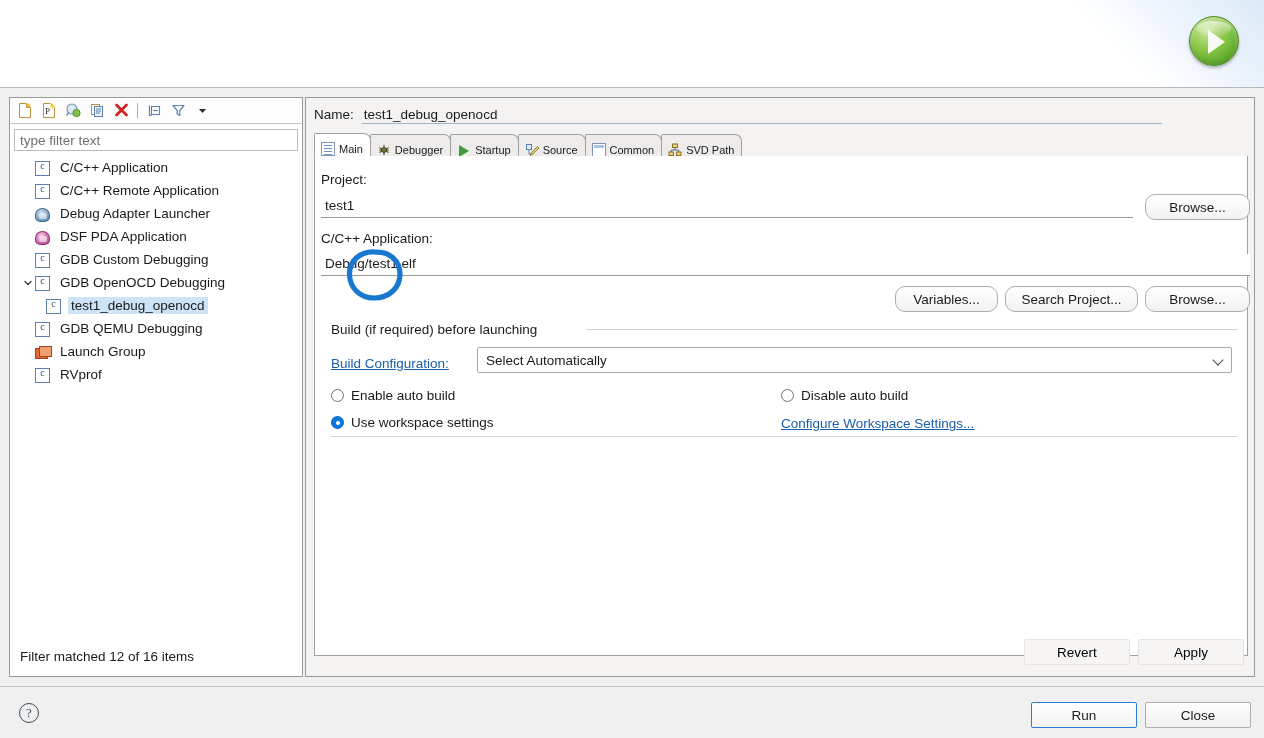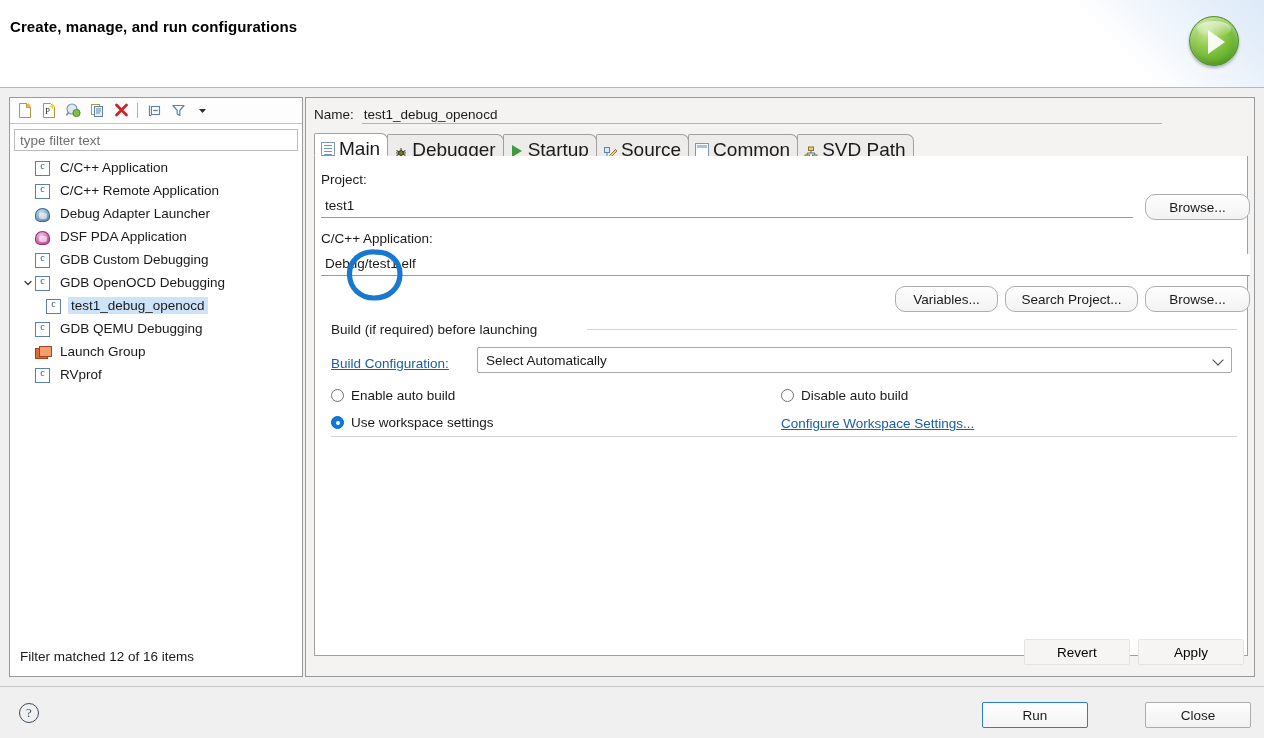--- a/index.html
+++ b/index.html
@@ -180,21 +180,21 @@
 
   
   .tabstrip {
     position: absolute; left: 8px; top: 36px;
     width: 934px; height: 23px;
     display: flex; align-items: flex-end;
     border-bottom: 1px solid #a0a0a0;
   }
   .tab {
     height: 22px; display: flex; align-items: center;
-    padding: 8px 7px 0 6px; font-size: 19px;
+    padding: 8px 7px 0 6px; font-size: 11px;
     background: #eeeceb;
     border: 1px solid #a0a0a0; border-bottom: none;
     border-radius: 2px 7px 0 0;
     margin-right: -1px;
     position: relative;
   }
   .tab.active {
     background: #ffffff;
     z-index: 3;
     height: 23px;
@@ -317,21 +317,20 @@
   .annot {
     position: absolute; left: 345px; top: 248px;
     width: 60px; height: 54px; pointer-events: none;
   }
 </style>
 </head>
 <body>
 
 <div class="header">
   <div class="header-glow"></div>
-  <div class="header-title">Create, manage, and run configurations</div>
   <div class="run-badge"></div>
 </div>
 
 <div class="left-panel">
 
   <div class="left-toolbar">
     <div class="tb-btn">
       <svg width="17" height="17" viewBox="0 0 17 17">
         <path d="M2.5 1.5h7l4 4v10h-11z" fill="#fff" stroke="#b8923f" stroke-width="1"></path>
         <path d="M9.5 1.5v4h4" fill="#f2e0b0" stroke="#b8923f" stroke-width="1"></path>
@@ -586,14 +585,14 @@
   <div class="btn-disabled" style="left:718px; top:541px;">Revert</div>
   <div class="btn-disabled" style="left:832px; top:541px;">Apply</div>
 </div>
 
 <svg class="annot" viewBox="0 0 60 54">
   <path d="M30 4 C14 3, 4 14, 4.5 27 C5 40, 15 50, 29 50 C44 50, 55 40, 55 26 C55 13, 45 4, 31.5 4.2" fill="none" stroke="#1878d0" stroke-width="5.2" stroke-linecap="round"></path>
 </svg>
 
 <div class="bottom-sep"></div>
 <div class="help-icon">?</div>
-<div class="btn-bottom default" style="left:982px;">Run</div>
+<div class="btn-bottom default" style="left:1031px;">Run</div>
 <div class="btn-bottom" style="left:1145px;">Close</div>
 
 </body></html>

